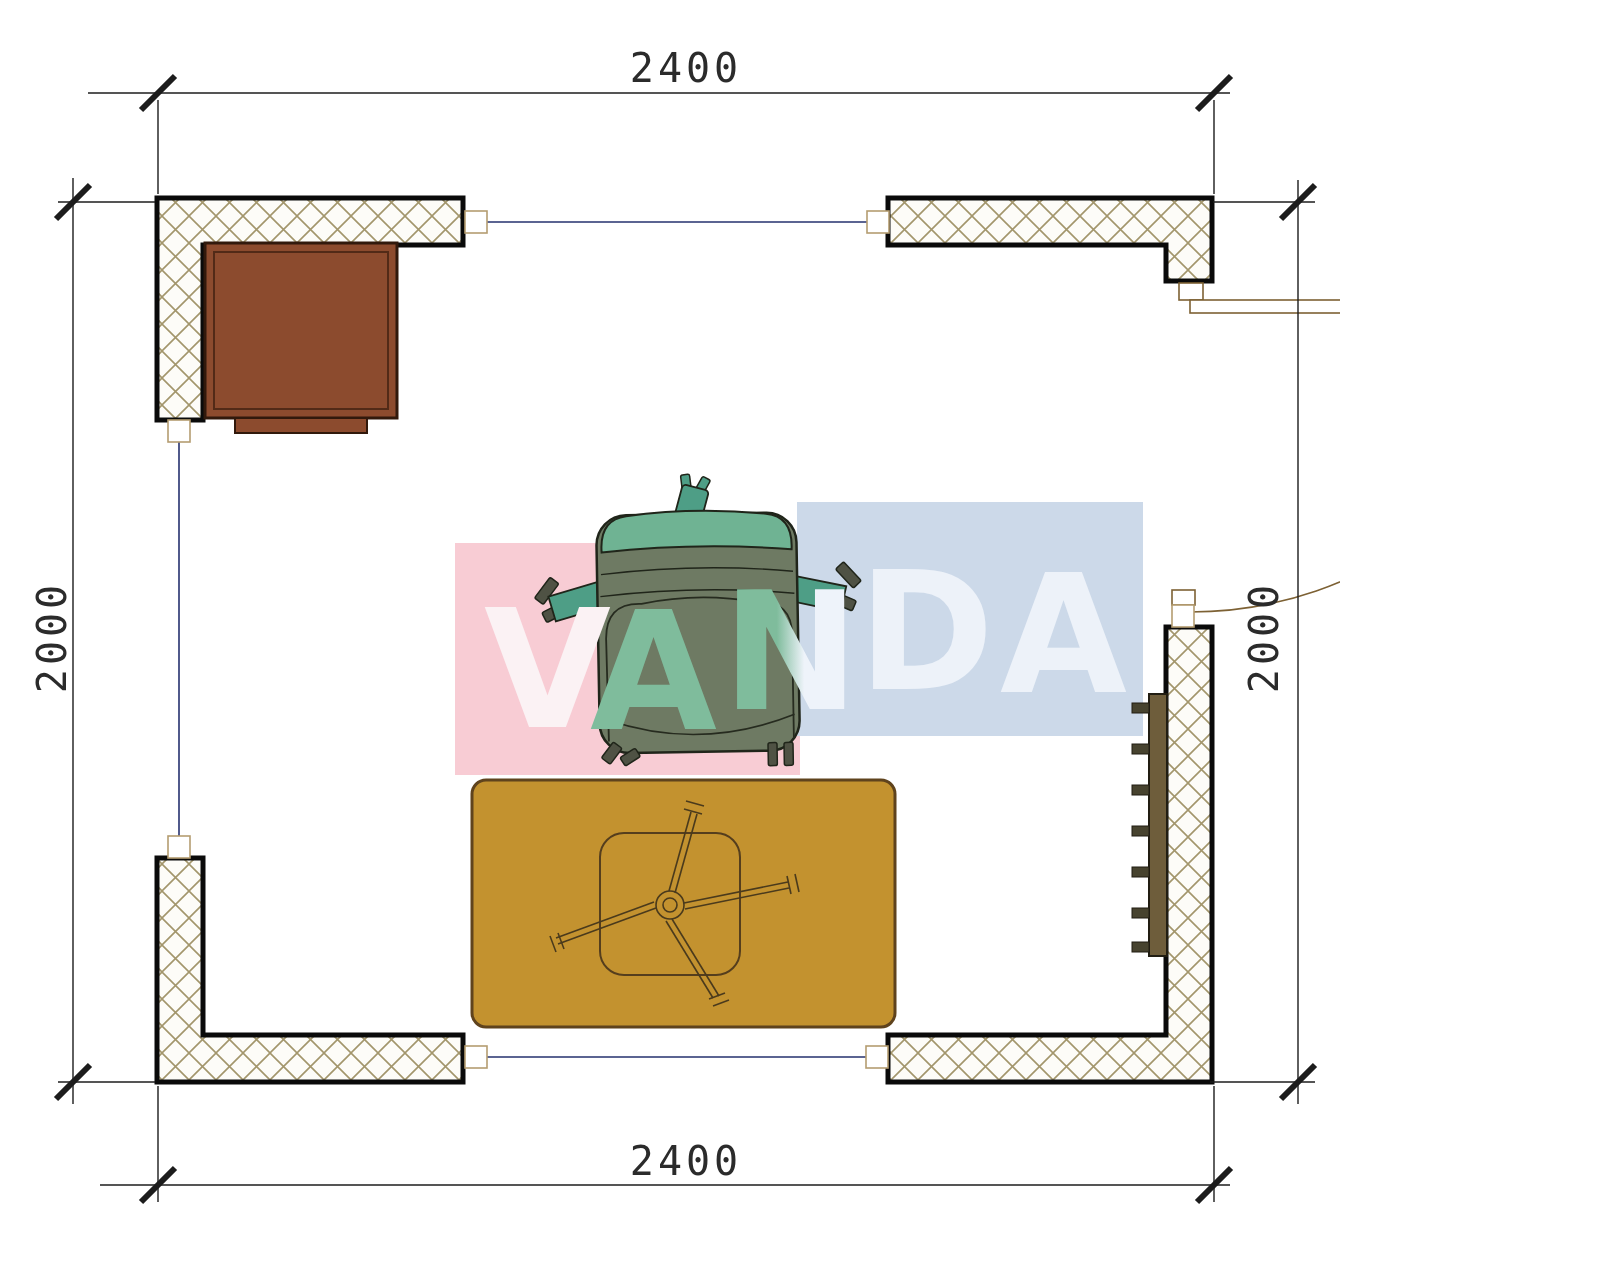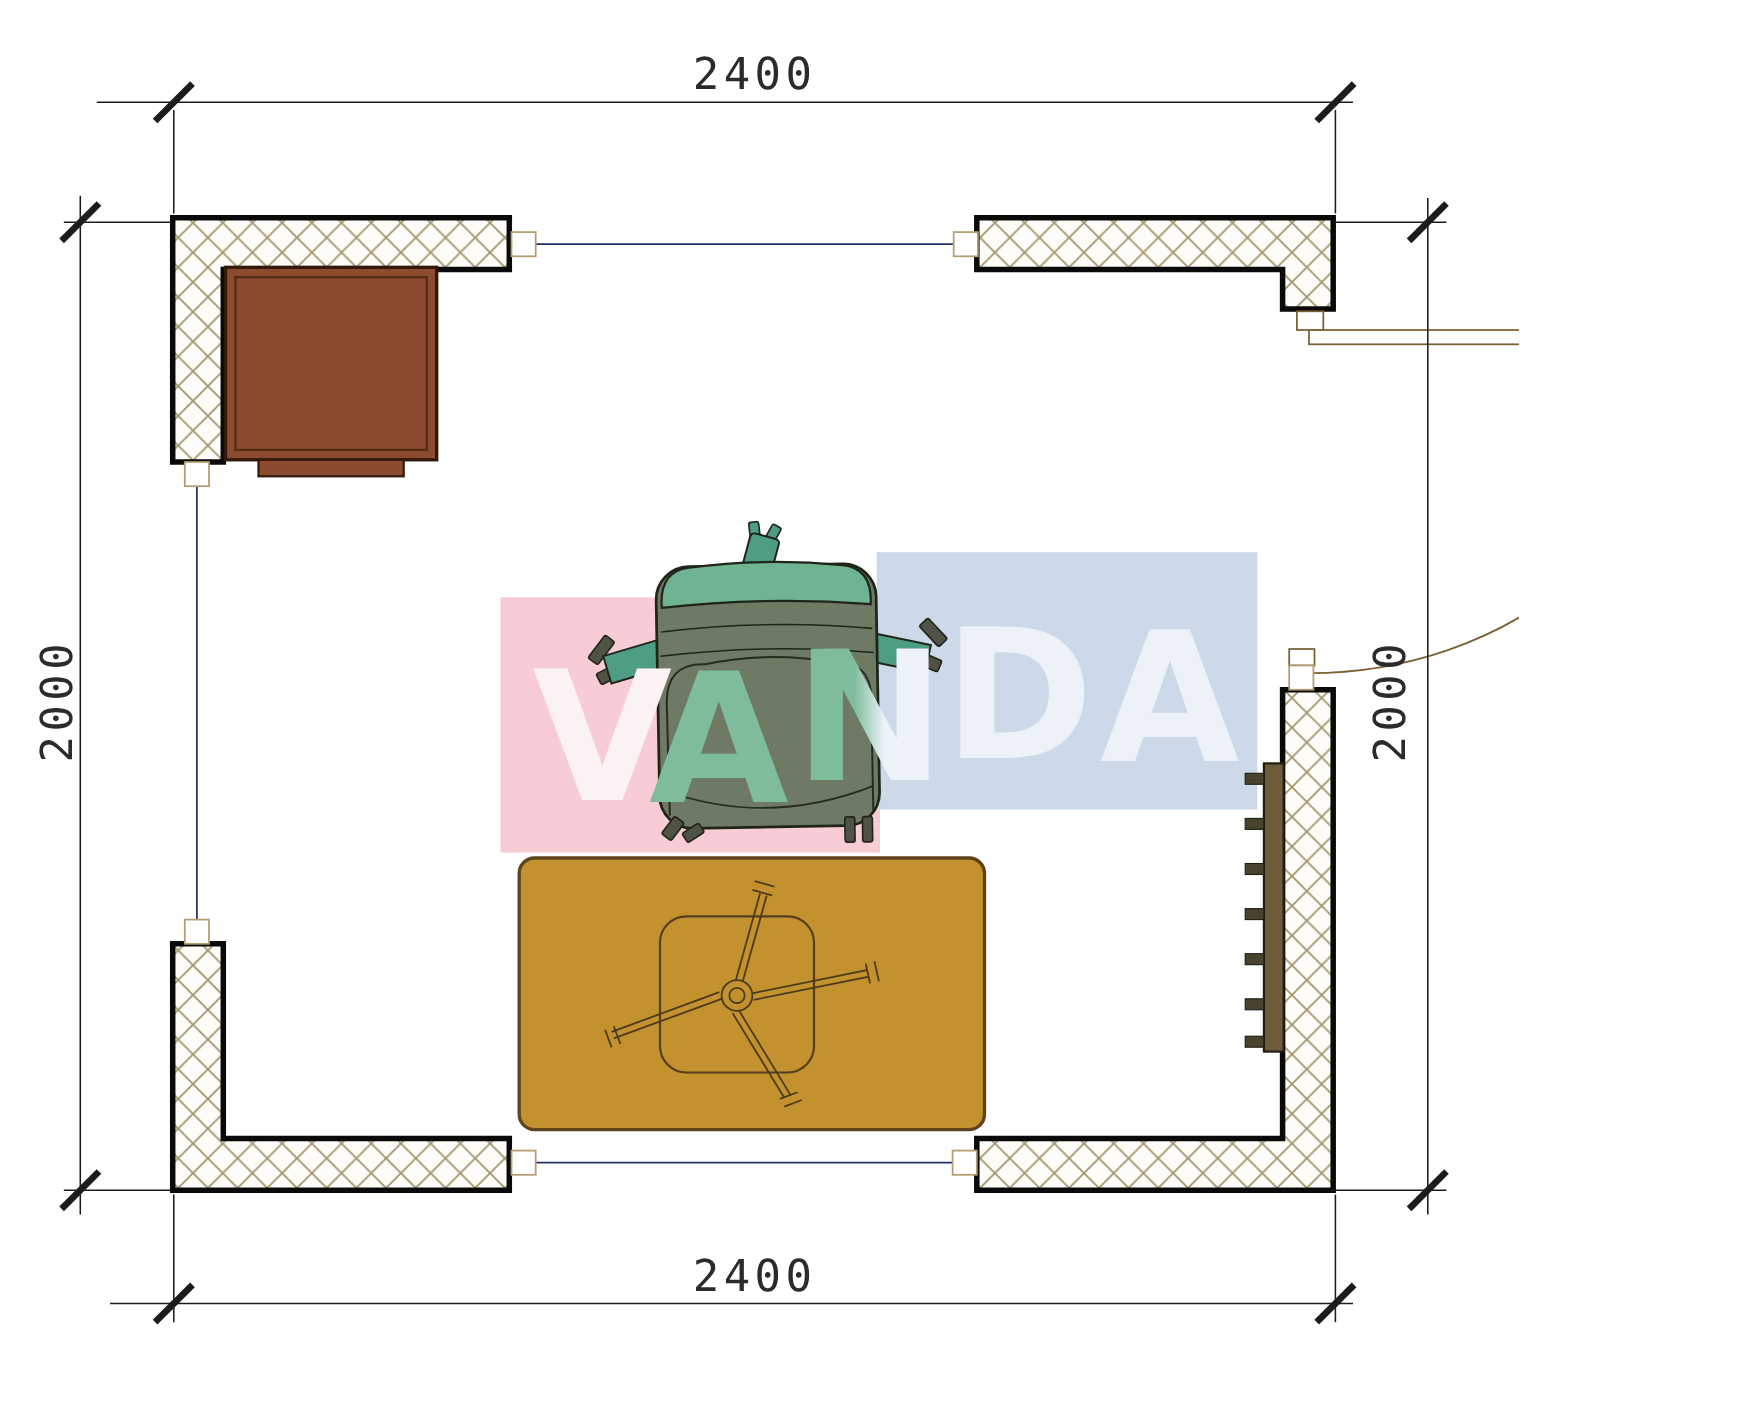--- a/index.html
+++ b/index.html
@@ -1,17 +1,17 @@
 <!DOCTYPE html>
 <html><head>
 <meta charset="utf-8">
 <style>
   html,body{margin:0;padding:0;background:#ffffff;}
   #stage{position:relative;width:1340px;height:1280px;background:#ffffff;overflow:hidden;
-         font-family:"Liberation Sans",sans-serif;padding-left:41px;}
+         font-family:"Liberation Sans",sans-serif;}
   .wm-block{position:absolute;}
   #wm-pink{left:455px;top:543px;width:345px;height:232px;}
   #wm-blue{left:797px;top:502px;width:346px;height:234px;}
   #plan-svg{position:absolute;left:0;top:0;}
   .dim-label{position:absolute;font-family:"DejaVu Sans Mono",monospace;font-weight:400;
              color:#2b2b2b;font-size:40px;letter-spacing:4px;text-align:center;width:250px;height:46px;line-height:46px;}
   #dim-top-label{left:561px;top:45px;}
   #dim-bottom-label{left:561px;top:1138px;}
   #dim-left-label{left:-73px;top:614px;transform:rotate(-90deg);}
   #dim-right-label{left:1139px;top:614px;transform:rotate(-90deg);}

